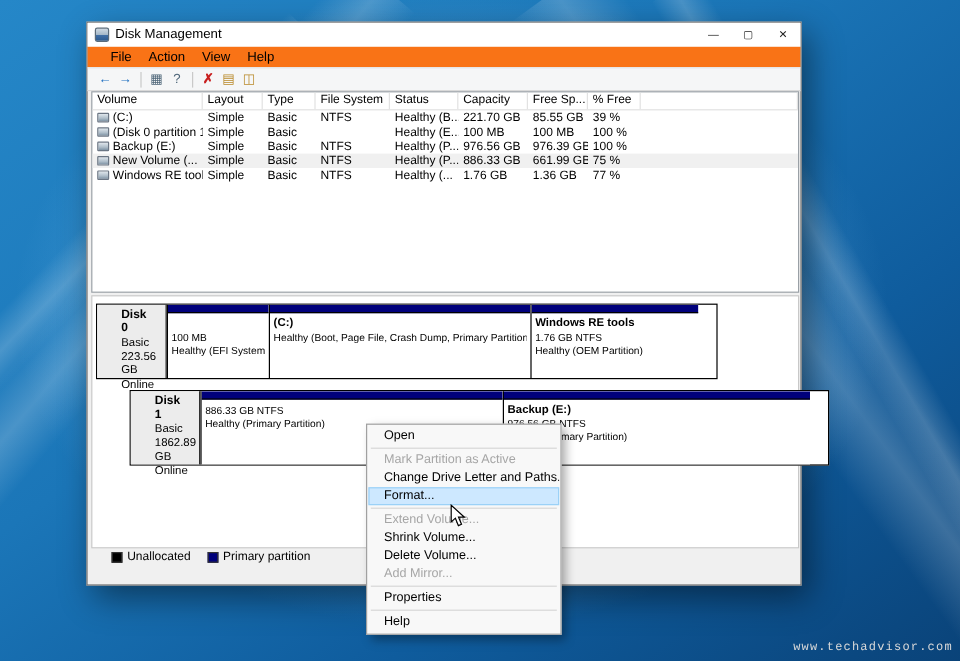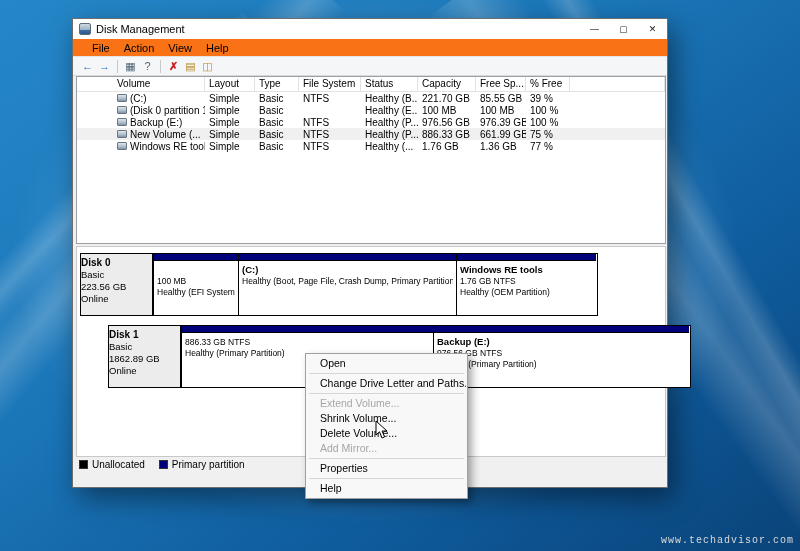--- a/index.html
+++ b/index.html
@@ -45,46 +45,46 @@
 
   
   .volume-table { position:absolute; left:3px; top:57px; width:590px; height:168px;
     background:#fff; border:1px solid #9aa0a6; overflow:hidden; }
   .vt-header { display:flex; height:15px; border-bottom:1px solid #e2e2e2; }
   .vt-h { font-size:10px; color:#000; padding:1px 4px; border-right:1px solid #e2e2e2;
     white-space:nowrap; overflow:hidden; }
   .vt-row { display:flex; height:12px; align-items:center; }
   .vt-row.sel { background:#f0f0f0; }
   .vt-c { font-size:10px; padding:0 4px; white-space:nowrap; overflow:hidden; color:#000; }
-  .w0{width:92px;margin-left:36px;} .w1{width:50px;} .w2{width:44px;} .w3{width:62px;}
+  .w0{width:92px;} .w1{width:50px;} .w2{width:44px;} .w3{width:62px;}
   .w4{width:57px;} .w5{width:58px;} .w6{width:50px;} .w7{width:44px;} .wf{flex:1;}
   .vol-cell { display:flex; align-items:center; gap:3px; }
   .drive-ico { width:10px; height:8px; flex:0 0 auto; border:1px solid #6b7684; border-radius:1px;
     background:linear-gradient(180deg,#dfe6ec 0%,#aebdc9 60%,#7e93a5 100%); }
 
   
   .disk-pane { position:absolute; left:3px; top:227px; width:590px; height:211px;
     background:#fff; border:1px solid #c8c8c8; }
   .disk-row { position:absolute; left:3px; display:flex; border:1px solid #000; background:#fff; }
   .disk0 { top:6px; width:518px; height:63px; }
   .disk1 { top:78px; width:583px; height:63px;margin-left:28px; }
-  .disk-label { width:72px; background:#ececec; border-right:1px solid #000; padding:3px 0; }
+  .disk-label { width:58px; background:#ececec; border-right:1px solid #000; padding:3px 20px; }
   .disk-label .dname { font-size:10px; font-weight:bold; }
   .disk-label .dline { font-size:9.5px; margin-top:1px; }
   .partition { position:relative; background:#fff; border-left:1px solid #000; overflow:hidden; }
   .partition:first-child { border-left:none; }
   .part-strip { height:7px; background:#00007b; border-bottom:1px solid #000; }
   .part-body { padding:3px 3px 0 3px; }
   .p-name { font-size:9.5px; font-weight:bold; white-space:nowrap; overflow:hidden; min-height:11px; }
   .p-line { font-size:8.5px; white-space:nowrap; overflow:hidden; margin-top:1px; }
   .p-mid { margin-top:12px; }
   .d0p0{width:85px;} .d0p1{width:218px;} .d0p2{width:140px;}
   .d1p0{width:252px;} .d1p1{width:256px;}
 
-  .legend { position:absolute; left:6px; top:440px; display:flex; align-items:center; gap:14px; }
+  .legend { position:absolute; left:20px; top:440px; display:flex; align-items:center; gap:14px; }
   .legend-item { display:flex; align-items:center; gap:4px; }
   .legend-sq { width:9px; height:9px; border:1px solid #333; }
   .lg-black { background:#000; }
   .lg-navy { background:#00007b; }
   .legend-label { font-size:10px; color:#000; }
 
   
   .context-menu { position:absolute; left:305px; top:353px; width:163px; background:#f8f8f8;
     border:1px solid #a0a0a0; box-shadow:4px 4px 8px rgba(0,0,0,0.35); padding:2px 1px; z-index:20; }
   .cm-item { height:15px; line-height:15px; font-size:10.5px; padding-left:13px; color:#000;
@@ -285,21 +285,23 @@
       <span class="legend-sq lg-navy"></span>
       <span class="legend-label">Primary partition</span>
     </span>
   </div>
 
 </div>
 
 <div class="context-menu">
   <div class="cm-item">Open</div>
   <div class="cm-sep"></div>
+  <div class="cm-item disabled">Mark Partition as Active</div>
   <div class="cm-item">Change Drive Letter and Paths...</div>
+  <div class="cm-item highlight">Format...</div>
   <div class="cm-sep"></div>
   <div class="cm-item disabled">Extend Volume...</div>
   <div class="cm-item">Shrink Volume...</div>
   <div class="cm-item">Delete Volume...</div>
   <div class="cm-item disabled">Add Mirror...</div>
   <div class="cm-sep"></div>
   <div class="cm-item">Properties</div>
   <div class="cm-sep"></div>
   <div class="cm-item">Help</div>
 </div>

